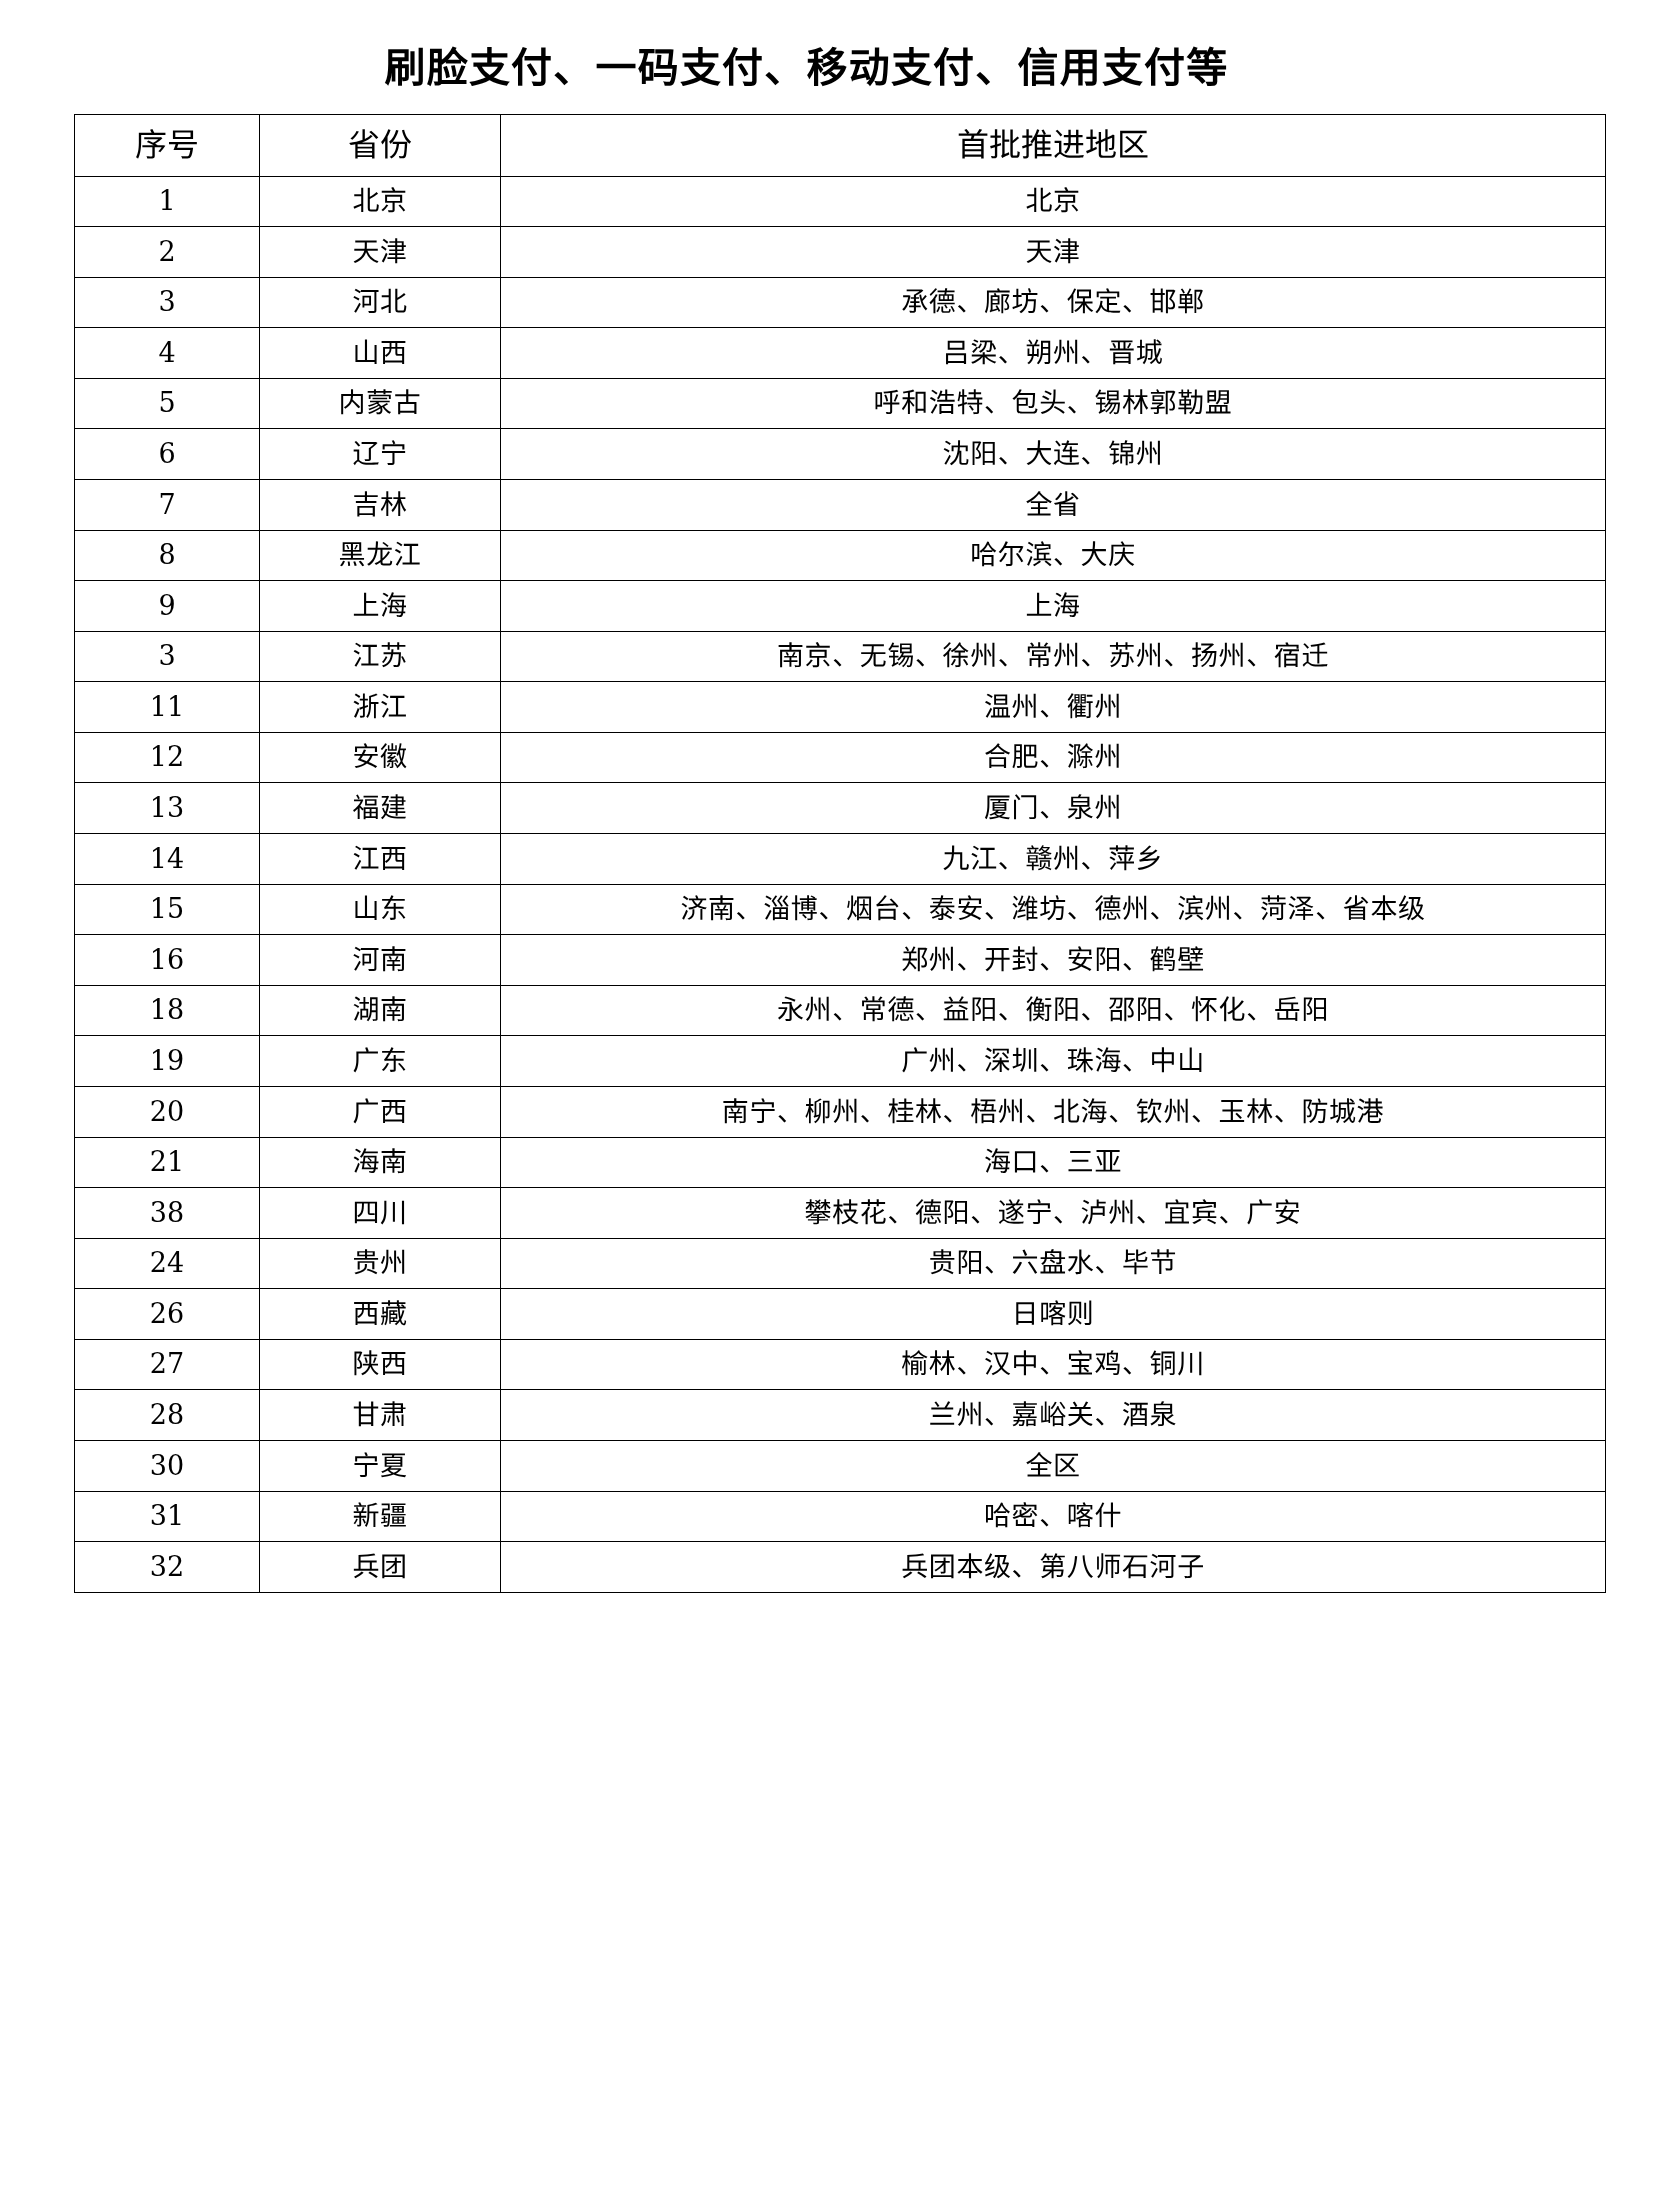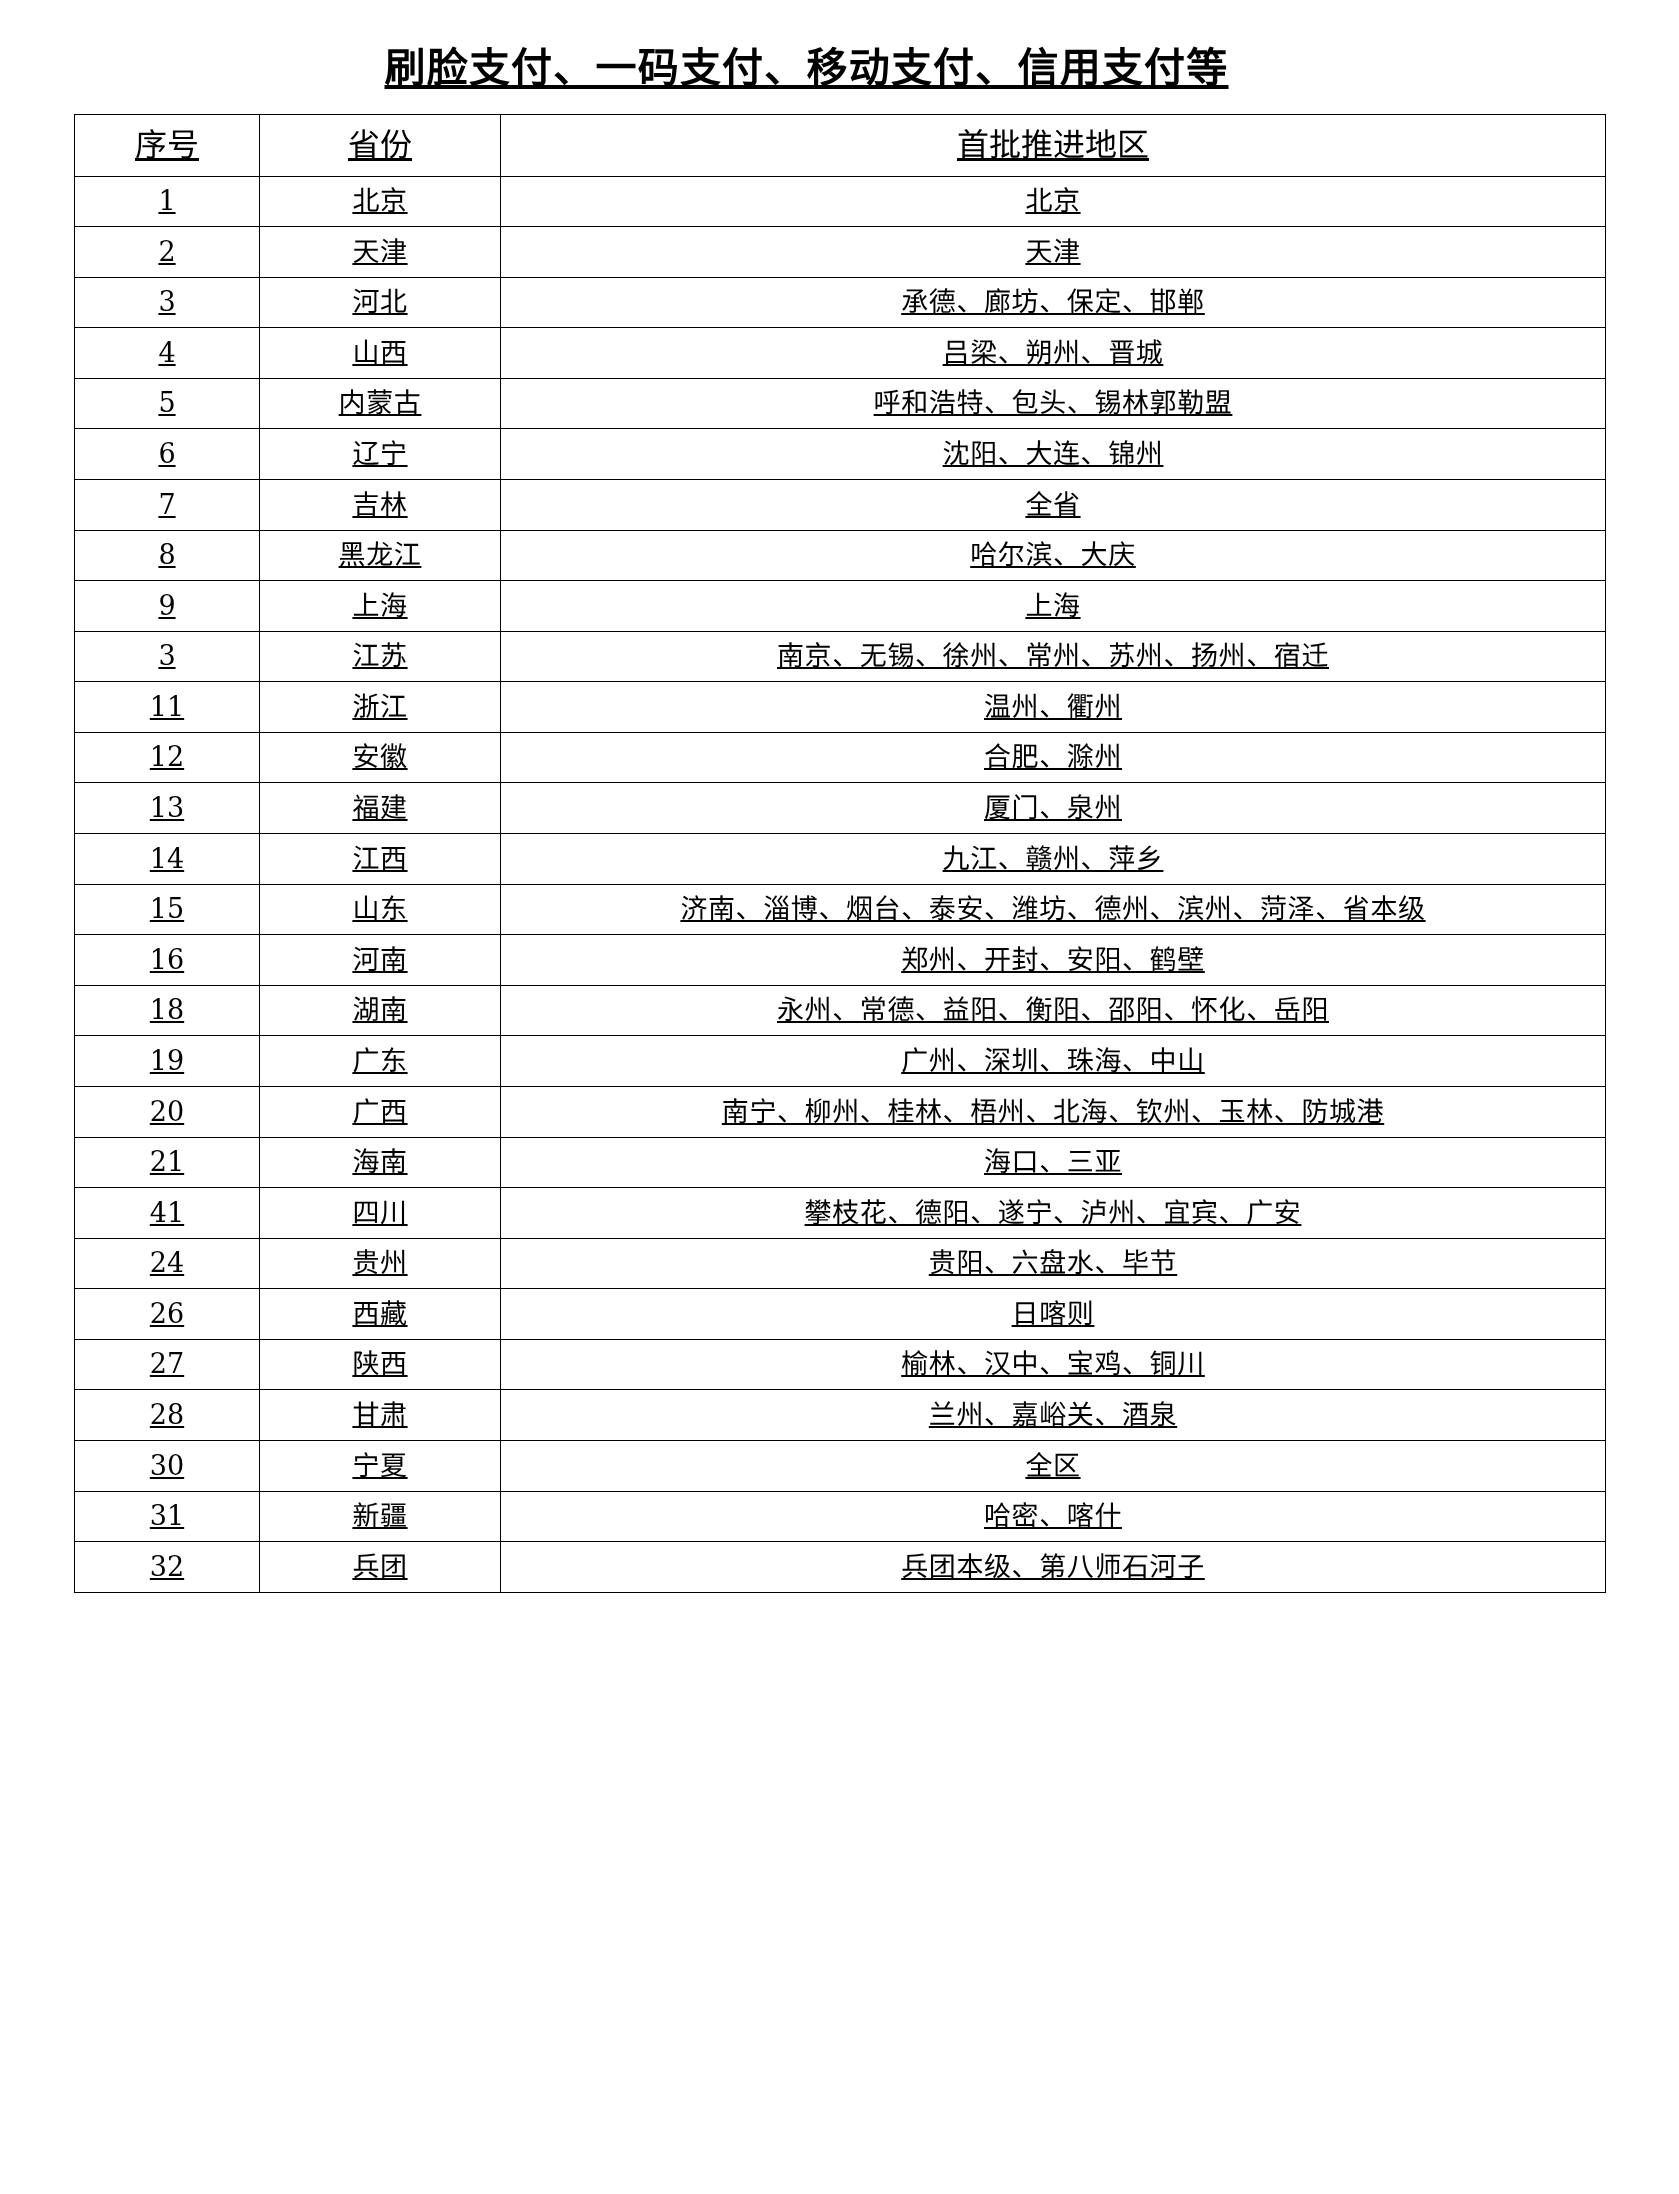--- a/index.html
+++ b/index.html
@@ -10,21 +10,20 @@
   body {
     font-family: "DejaVu Serif", "Liberation Serif", serif;
     color: #000000;
     width: 1679px;
     -webkit-font-smoothing: antialiased;
   }
   .page {
     width: 1613px;
     box-sizing: border-box;
     padding: 37px 74px 25px 74px;
-    text-decoration: underline;
   }
   .doc-title {
     text-align: center;
     font-weight: bold;
     font-size: 41px;
     line-height: 1.55;
     letter-spacing: 1.2px;
     margin: 0 0 8.6px 0;
   }
   .doc-title .line {
@@ -181,21 +180,21 @@
           <td class="idx">20</td>
           <td class="province">广西</td>
           <td class="areas">南宁、柳州、桂林、梧州、北海、钦州、玉林、防城港</td>
         </tr>
         <tr>
           <td class="idx">21</td>
           <td class="province">海南</td>
           <td class="areas">海口、三亚</td>
         </tr>
         <tr>
-          <td class="idx">41</td>
+          <td class="idx">38</td>
           <td class="province">四川</td>
           <td class="areas">攀枝花、德阳、遂宁、泸州、宜宾、广安</td>
         </tr>
         <tr>
           <td class="idx">24</td>
           <td class="province">贵州</td>
           <td class="areas">贵阳、六盘水、毕节</td>
         </tr>
         <tr>
           <td class="idx">26</td>

